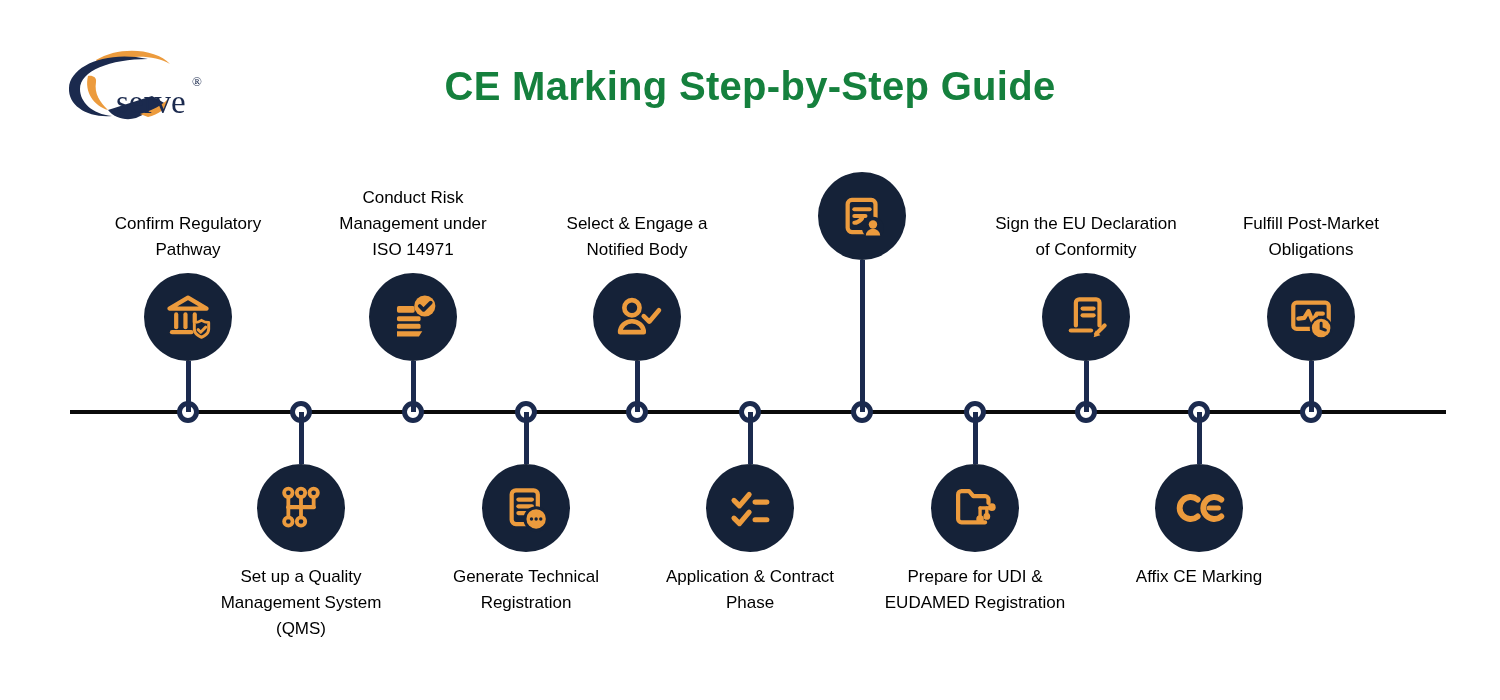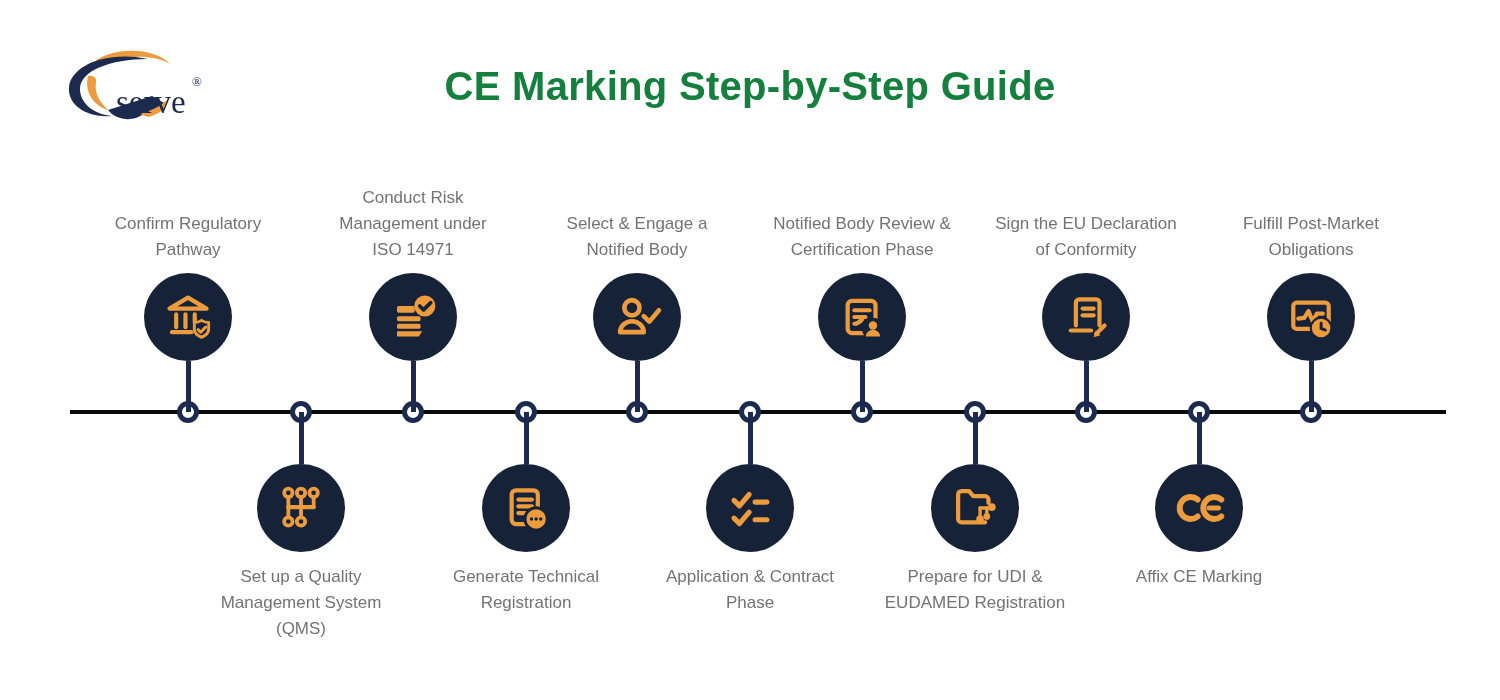--- a/index.html
+++ b/index.html
@@ -14,21 +14,21 @@
   }
   .timeline-line{position:absolute;left:70px;top:410px;width:1376px;height:4px;background:#0a0a0a;}
   .node{
     position:absolute;top:401px;width:22px;height:22px;border:5px solid #1B2A4E;
     border-radius:50%;background:#ffffff;box-sizing:border-box;
   }
   .step{position:absolute;width:224px;display:flex;flex-direction:column;align-items:center;}
   .step.top{top:172px;height:240px;}
   .step.bottom{top:412px;}
   .labelwrap{height:101px;display:flex;align-items:flex-end;justify-content:center;padding-bottom:10px;box-sizing:border-box;}
-  .label{font-size:17px;line-height:26px;color:#737373;text-align:center;display:inline-block;}
+  .label{font-size:17px;line-height:26px;color:#000000;text-align:center;display:inline-block;}
   .step.bottom .label{margin-top:12px;}
   .icon-circle{
     width:88px;height:88px;border-radius:50%;background:#152238;
     display:flex;align-items:center;justify-content:center;flex:0 0 auto;
   }
   .stem{width:5px;background:#1B2A4E;}
   .step.top .stem{flex:1;}
   .step.bottom .stem{height:52px;}
   svg.icon{display:block;}
 </style>
@@ -169,23 +169,20 @@
           <circle cx="26" cy="21" r="9"></circle>
           <path d="M12 50 a14 13 0 0 1 28 0 H12 Z"></path>
           <path d="M40 31 l6.5 6.5 L58 24"></path>
         </g>
       </svg>
     </div>
     <div class="stem"></div>
   </div>
 
   <div class="step top" style="left:750px">
-    <div class="labelwrap">
-      <span class="label" style="max-width:192px">Notified Body Review &amp; Certification Phase</span>
-    </div>
     <div class="icon-circle">
       <svg class="icon" width="54" height="54" viewBox="0 0 64 64">
         <g stroke="#EC9B3D" stroke-width="5" fill="none" stroke-linecap="round" stroke-linejoin="round">
           <rect x="15" y="13" width="33" height="38" rx="5"></rect>
           <path d="M23 24 H41"></path>
             <path d="M23 32 H36"></path>
           <path d="M23 40 c5 0 7 -3 9 -5"></path>
         </g>
         <circle cx="45" cy="46" r="13" fill="#152238"></circle>
         <circle cx="45" cy="42" r="5" fill="#EC9B3D"></circle>

